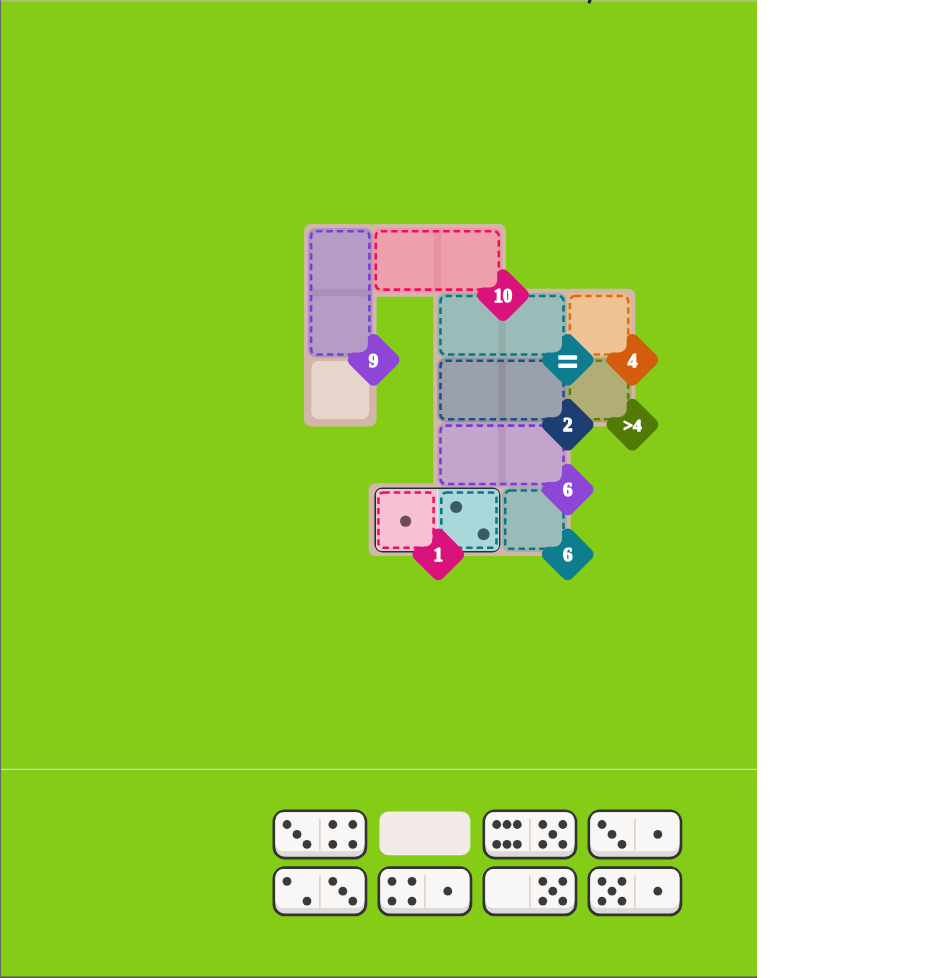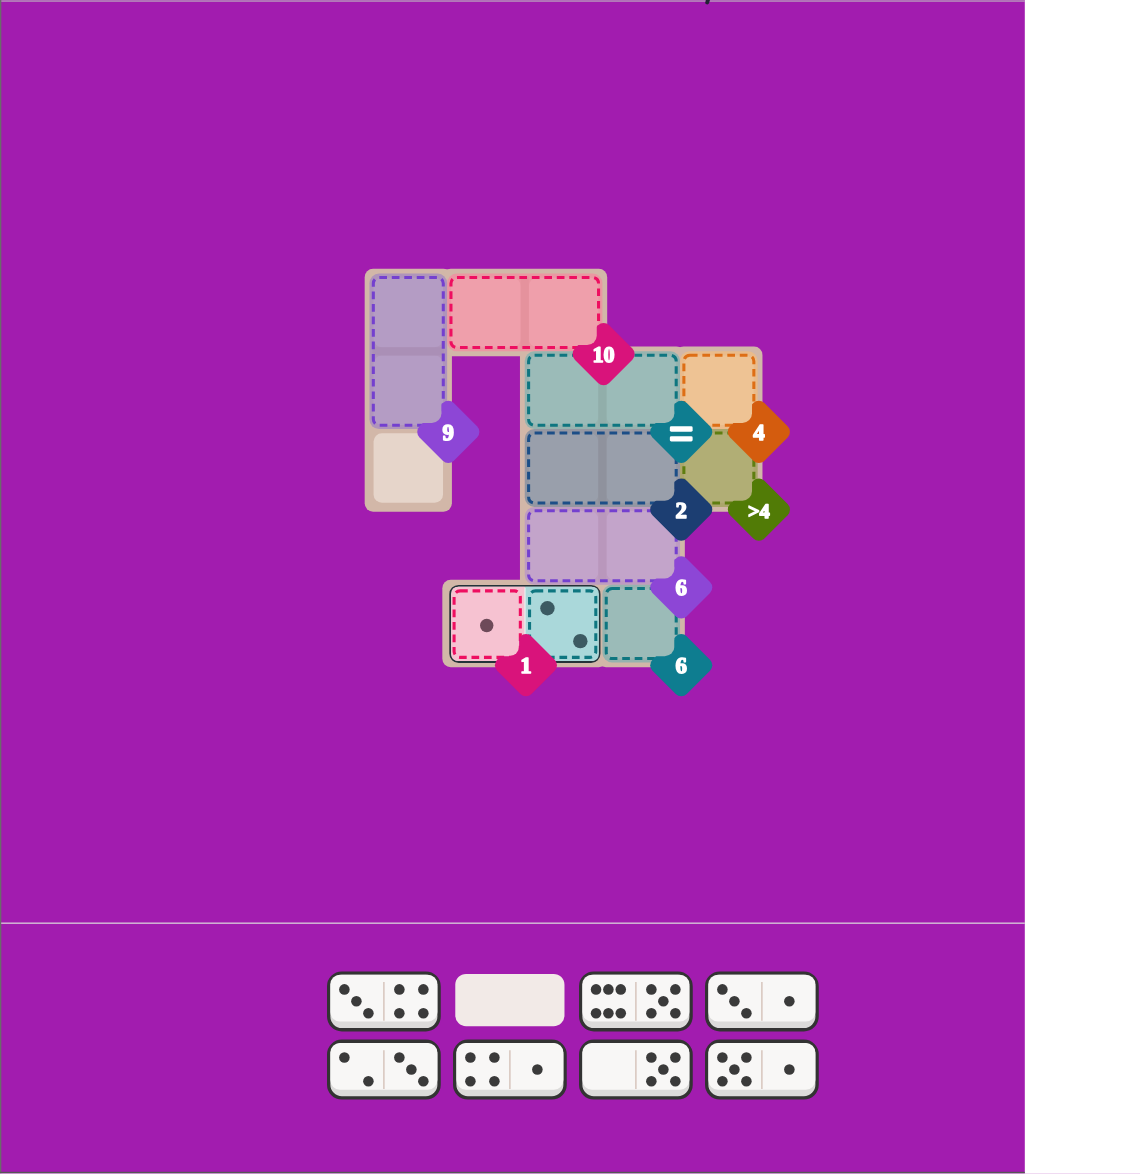--- a/index.html
+++ b/index.html
@@ -1,16 +1,16 @@
 <!DOCTYPE html>
 <html><head>
 <meta charset="utf-8">
 <style>
 html,body { margin:0; padding:0; background:#ffffff; font-family:"Liberation Sans", sans-serif; }
-#page { position:relative; width:854px; height:978px; overflow:hidden; background:#a21caf; }
+#page { position:relative; width:757px; height:978px; overflow:hidden; background:#84cc16; }
 </style>
 </head>
 <body>
 <div id="page">
 <svg width="950" height="978" viewBox="0 0 950 978" xmlns="http://www.w3.org/2000/svg">
 <defs>
 <mask id="m_d10" maskUnits="userSpaceOnUse" x="472.0" y="262.8" width="60" height="60">
           <rect x="472.0" y="262.8" width="60" height="60" fill="#fff"></rect>
           <rect x="440.7" y="231.4" width="56.6" height="56.2" rx="8" fill="#000"></rect>
         </mask>

